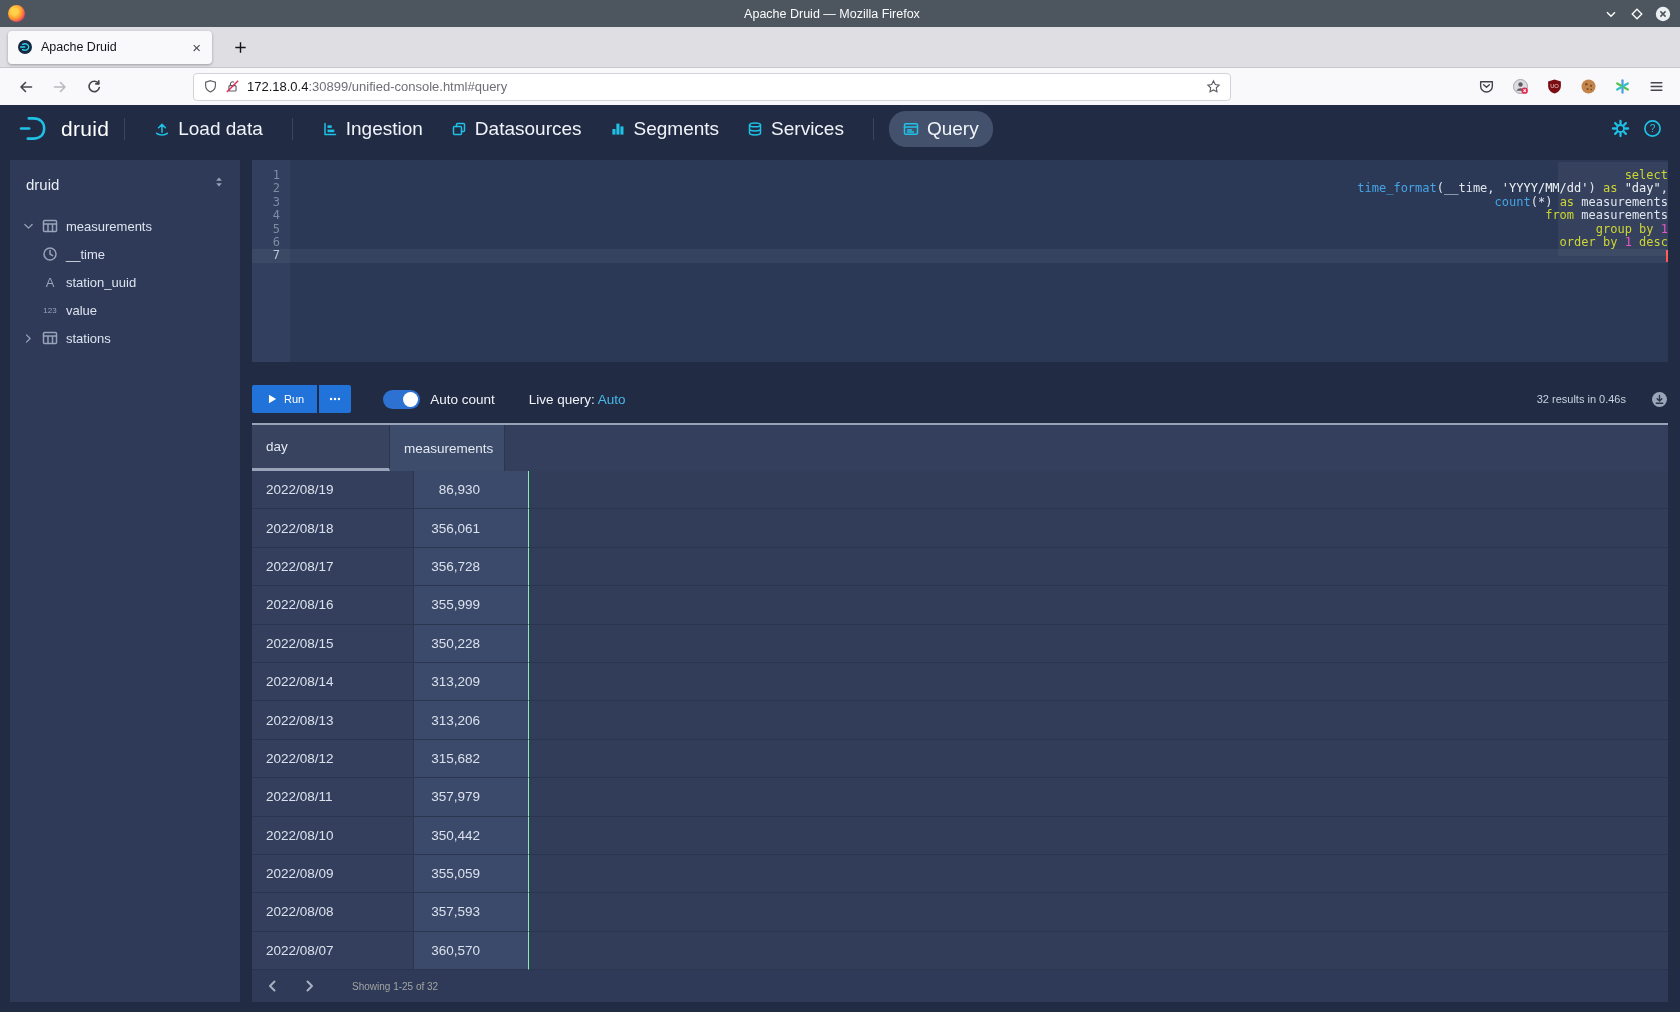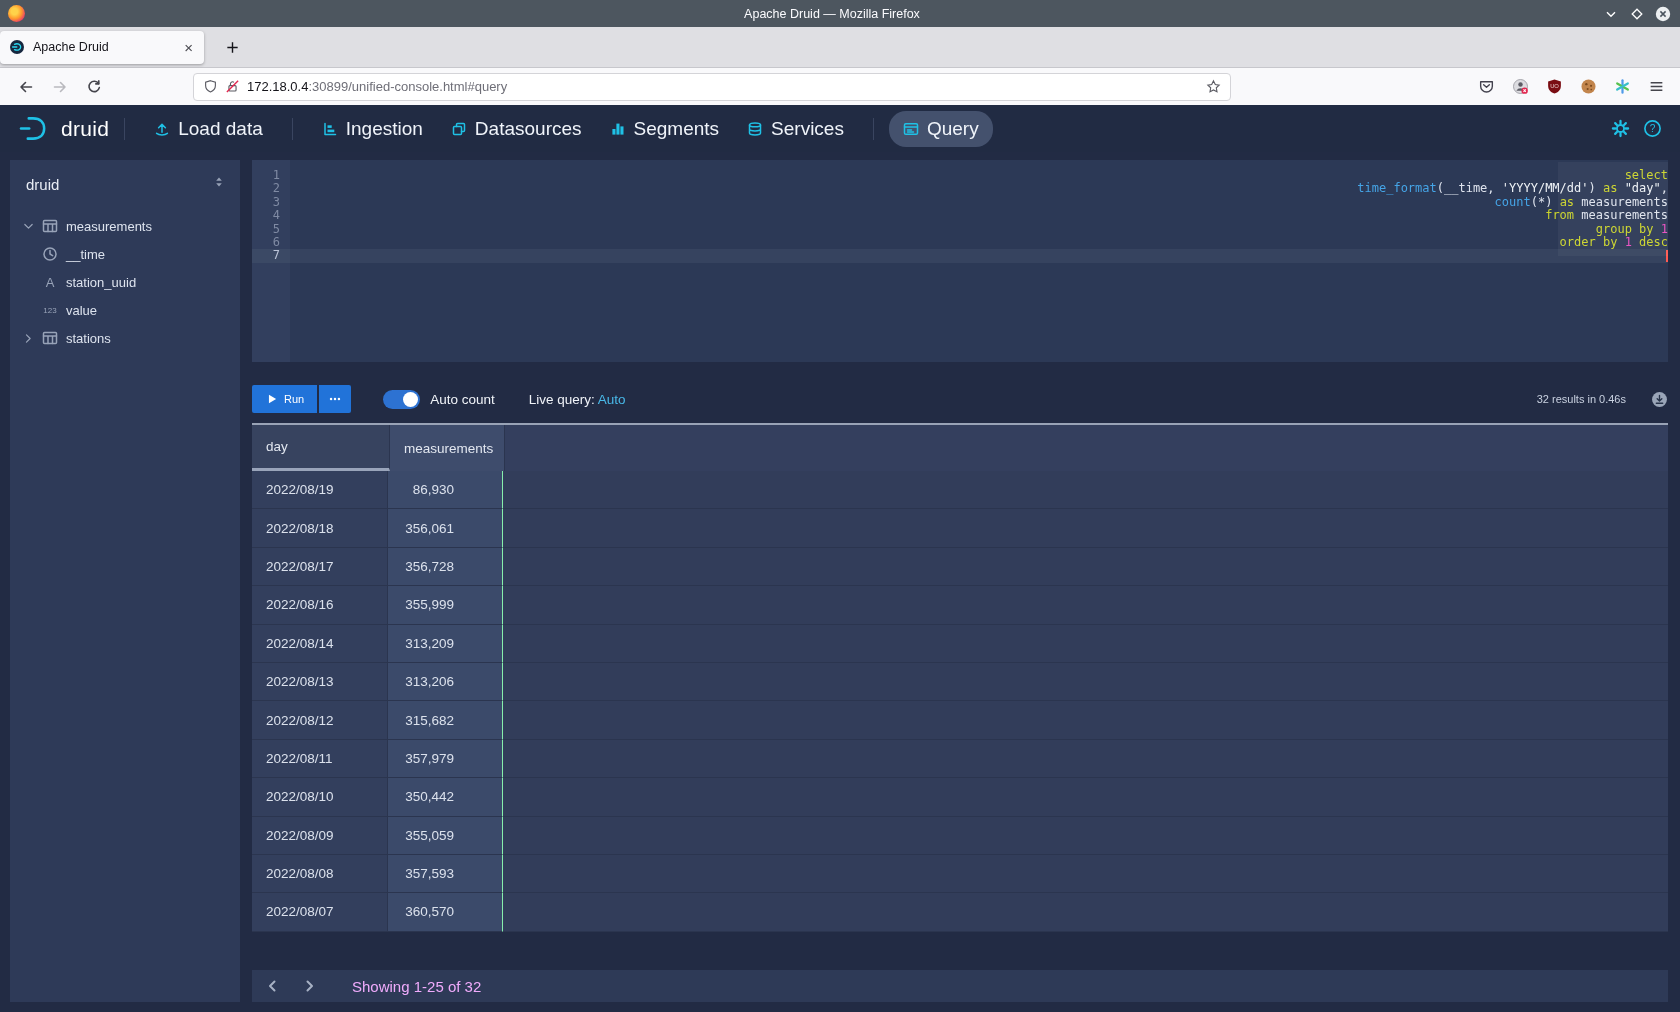--- a/index.html
+++ b/index.html
@@ -11,21 +11,21 @@
   .titlebar { position:relative; height:27px; background:#4d565f; display:flex; align-items:center; }
   .fx-logo { width:17px; height:17px; margin-left:8px; border-radius:50%;
     background:radial-gradient(circle at 38% 38%, #ffd24a 0 22%, #ff9a2e 48%, #e8356d 78%, #b5007f 100%); z-index:2;}
   .win-title { position:absolute; left:0; right:16px; text-align:center; font-size:12.5px; color:#fbfbfe; }
   .win-controls { margin-left:auto; display:flex; align-items:center; gap:10px; padding-right:9px; z-index:2; }
   .win-btn { width:16px; height:16px; display:flex; align-items:center; justify-content:center; }
   .win-btn svg { width:16px; height:16px; }
 
   
   .tabbar { height:41px; background:#dfdfe3; display:flex; align-items:center; border-bottom:1px solid #c7c7cc; }
-  .tab { width:204px; height:33px; background:#f9f9fb; border-radius:4px;
+  .tab { margin-left:8px; width:204px; height:33px; background:#f9f9fb; border-radius:4px;
     box-shadow:0 1px 3px rgba(0,0,0,.3); display:flex; align-items:center; padding:0 9px; gap:8px; }
   .tab svg.fav { width:16px; height:16px; flex:none; }
   .tab-label { font-size:12.5px; color:#15141a; flex:1; white-space:nowrap; overflow:hidden; }
   .tab-close { color:#4a4a50; font-size:15px; line-height:1; padding:0 2px; }
   .newtab { margin-left:15px; width:26px; height:26px; display:flex; align-items:center; justify-content:center; border-radius:4px; }
   .newtab svg { width:15px; height:15px; }
 
   
   .navbar { height:37px; background:#f9f9fb; display:flex; align-items:center; }
   .nav-btns { display:flex; align-items:center; gap:6px; margin-left:12px; }
@@ -102,30 +102,30 @@
 
   
   .thead { height:46px; display:flex; flex:none; }
   .th { display:flex; align-items:center; padding-left:14px; font-size:13.5px; color:#e2e7f0; }
   .th-day { width:138px; background:#37435f; border-right:1px solid #2b354f; border-bottom:3px solid #99a4ba; }
   .th-meas { width:115px; background:#3e4c6c; border-right:1px solid #2b354f; }
   .th-rest { flex:1; background:#343f5e; }
   .tbody { flex:1; overflow:hidden; }
   .trow { height:38.4px; display:flex; }
   .td { display:flex; align-items:center; padding-left:14px; font-size:13.5px; color:#dbe1ec; border-bottom:1px solid #2b354f; }
-  .col-day { width:136px; background:#333f5d; border-right:1px solid #2b354f; }
+  .col-day { width:162px; background:#333f5d; border-right:1px solid #2b354f; }
   .col-meas { width:115px; background:#3b4a6a; border-right:1px solid #86efac; }
   .col-meas .val { display:inline-block; min-width:52px; text-align:right; }
   .col-rest { flex:1; background:#323d5a; }
 
   
   .tfoot { height:32px; background:#2e3a57; display:flex; align-items:center; flex:none; }
   .pg-btn { width:30px; height:30px; display:flex; align-items:center; justify-content:center; margin-left:6px; }
   .pg-btn svg { width:16px; height:16px; color:#a7b1c4; }
-  .pg-label { margin-left:28px; font-size:15px; color:#f0abfc; }
+  .pg-label { margin-left:28px; font-size:10px; color:#a3a3a3; }
 </style>
 </head>
 <body>
 
 <div class="window">
 
   <div class="titlebar">
     <div class="fx-logo"></div>
     <div class="win-title">Apache Druid — Mozilla Firefox</div>
     <div class="win-controls">
@@ -485,20 +485,27 @@
             <div class="td col-rest"></div>
           </div>
           <div class="trow">
             <div class="td col-day">2022/08/16</div>
             <div class="td col-meas">
               <span class="val">355,999</span>
             </div>
             <div class="td col-rest"></div>
           </div>
           <div class="trow">
+            <div class="td col-day">2022/08/15</div>
+            <div class="td col-meas">
+              <span class="val">350,228</span>
+            </div>
+            <div class="td col-rest"></div>
+          </div>
+          <div class="trow">
             <div class="td col-day">2022/08/14</div>
             <div class="td col-meas">
               <span class="val">313,209</span>
             </div>
             <div class="td col-rest"></div>
           </div>
           <div class="trow">
             <div class="td col-day">2022/08/13</div>
             <div class="td col-meas">
               <span class="val">313,206</span>

